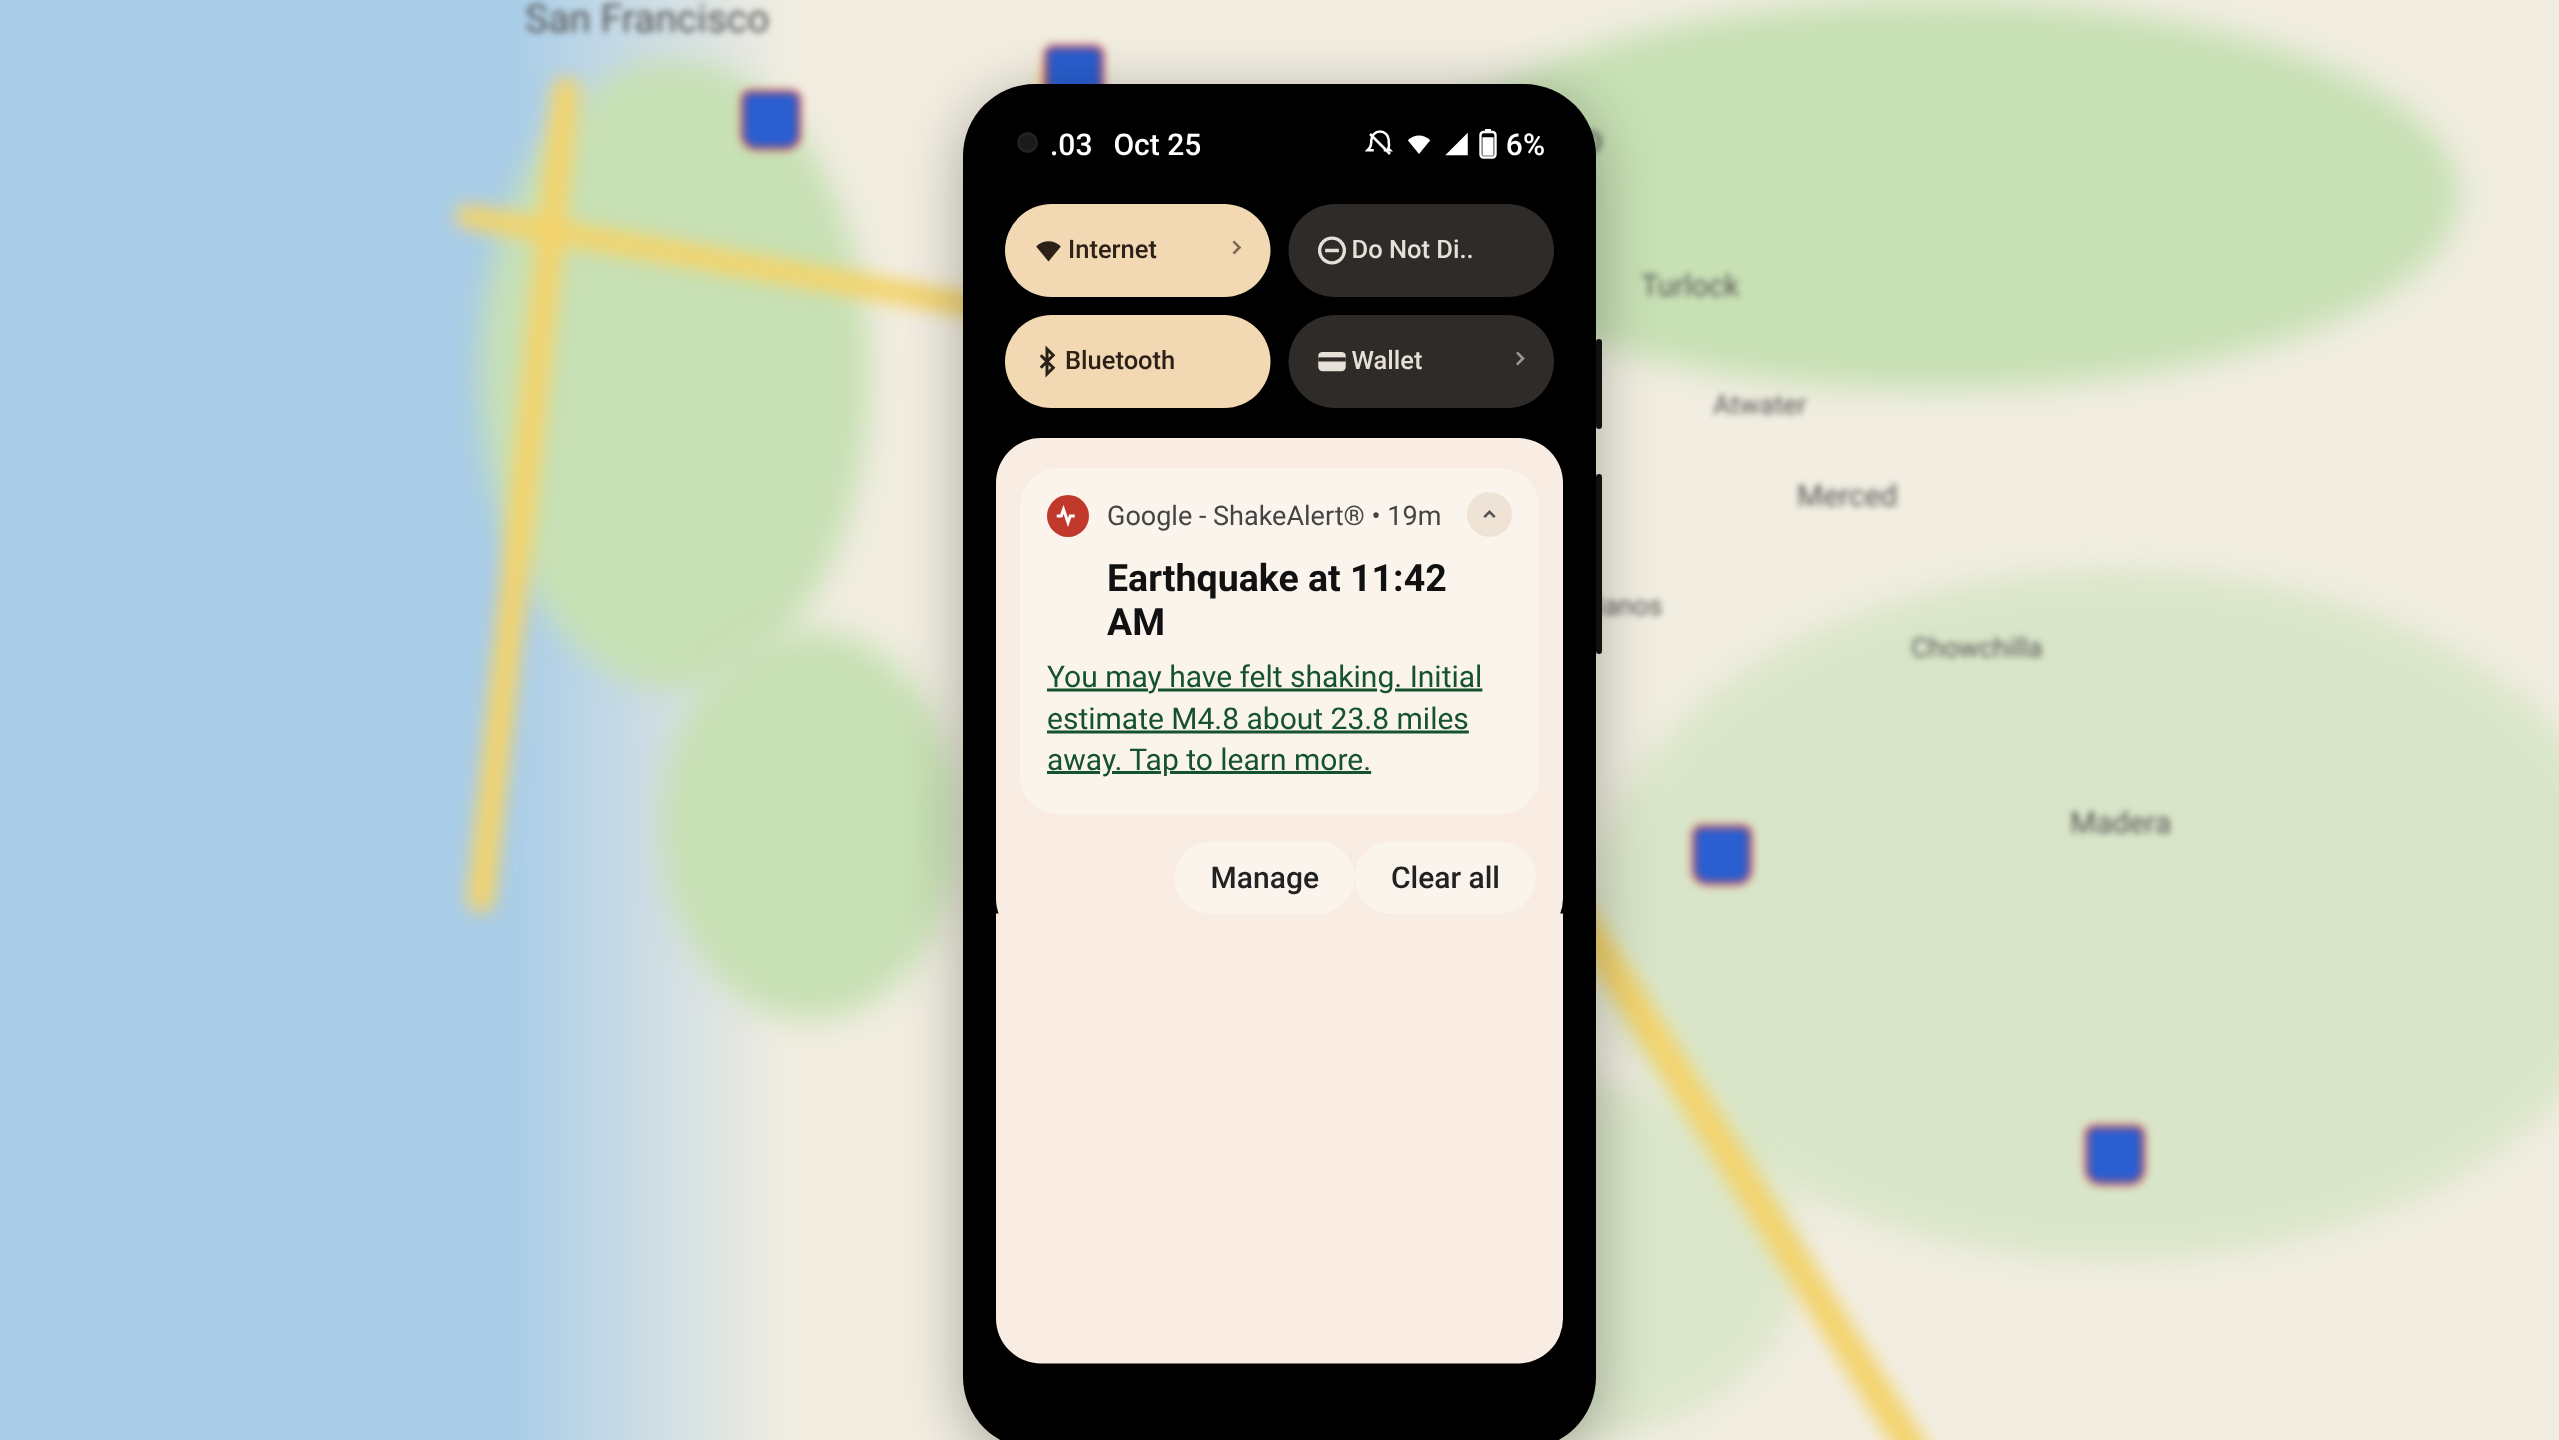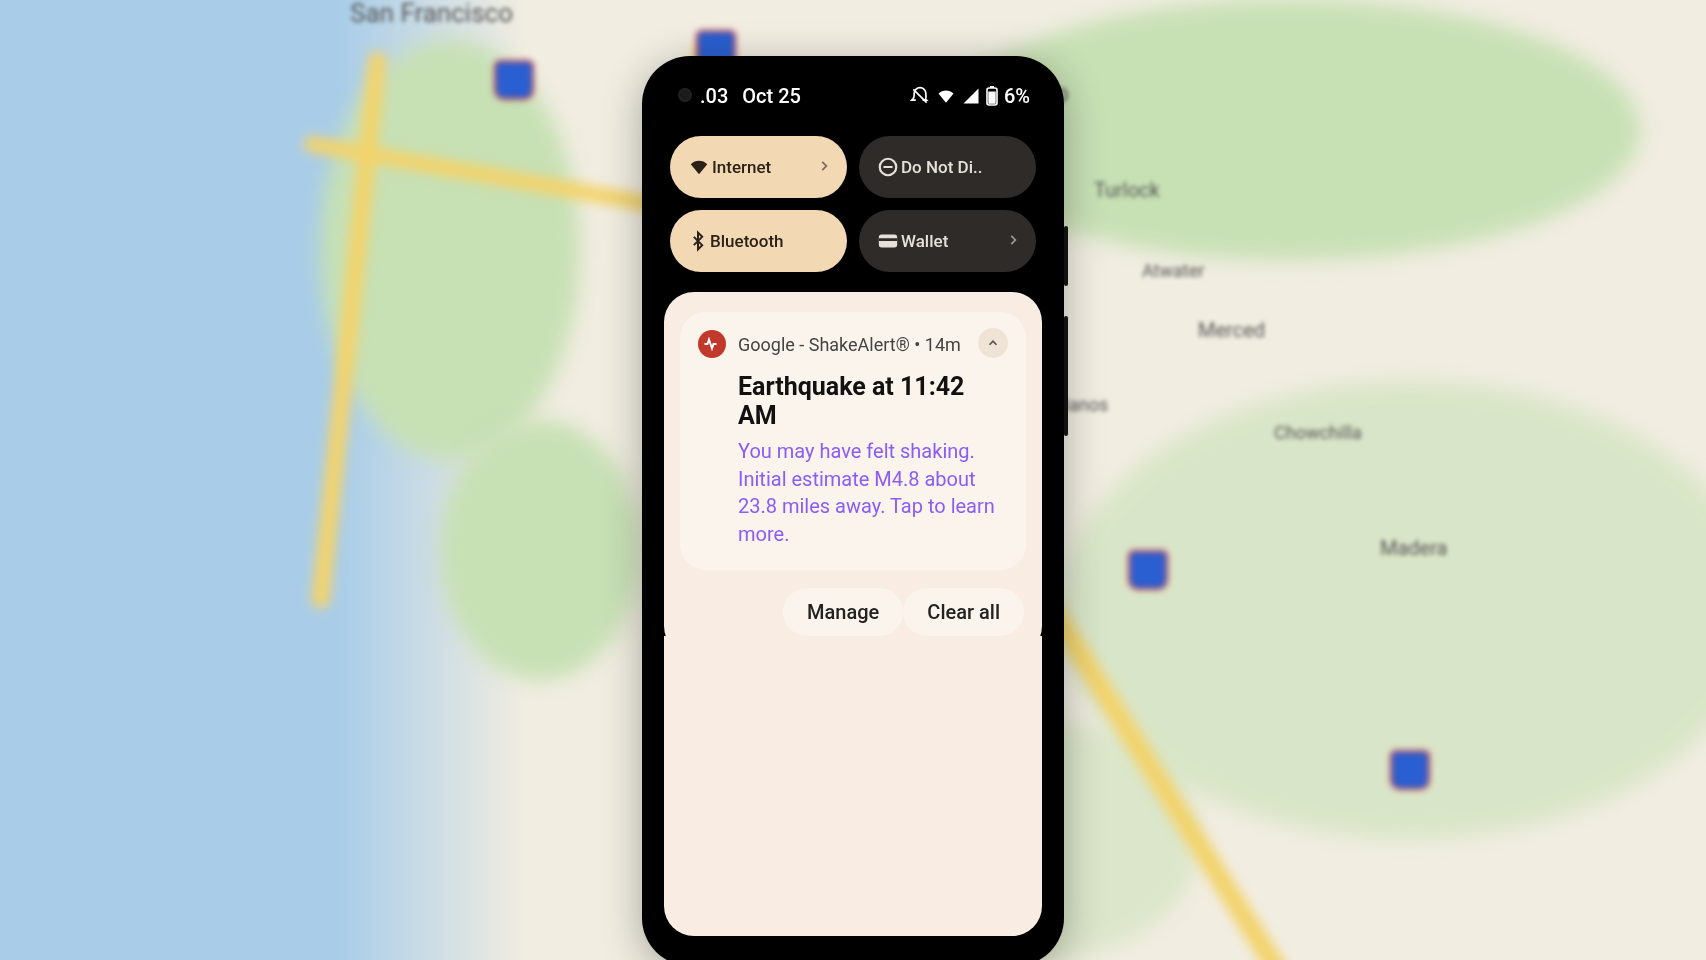--- a/index.html
+++ b/index.html
@@ -148,22 +148,22 @@
   .collapse-btn{
     position:absolute; right:0; top:-2px;
     width:30px; height:30px; border-radius:50%; background:#efe3d6;
     display:flex; align-items:center; justify-content:center; cursor:pointer;
   }
   .notif-title{
     font-size:25px; font-weight:700; color:#111;
     margin: 14px 0 8px 40px;
   }
   .notif-body{
-    font-size:20px; line-height:1.38; color:#8b5cf6;
-    margin-left:40px;
+    font-size:20px; line-height:1.38; color:#14532d;
+    text-decoration:underline;
   }
 
   .actions{
     display:flex; justify-content:flex-end;
     padding: 18px 2px 0;
   }
   .pill-btn{
     background:#fbf4ec;
     border-radius: 26px;
     padding: 12px 24px;
@@ -294,21 +294,21 @@
 
     <div class="shade-card">
 
       <div class="notif">
         <div class="notif-header">
           <div class="app-icon">
             <svg width="18" height="18" viewBox="0 0 24 24" fill="none" stroke="#fff" stroke-width="2.6">
                 <path d="M2 12h4l2-6 4 12 2-6h4"></path>
               </svg>
           </div>
-          <div class="app-line">Google - ShakeAlert® • 14m</div>
+          <div class="app-line">Google - ShakeAlert® • 19m</div>
           <div class="collapse-btn">
             <svg width="14" height="14" viewBox="0 0 24 24" fill="none" stroke="#555" stroke-width="3">
                 <path d="M6 15l6-6 6 6"></path>
               </svg>
           </div>
         </div>
         <div class="notif-title">Earthquake at 11:42 AM</div>
         <div class="notif-body">You may have felt shaking. Initial estimate M4.8 about 23.8 miles away. Tap to learn more.</div>
       </div>
 

